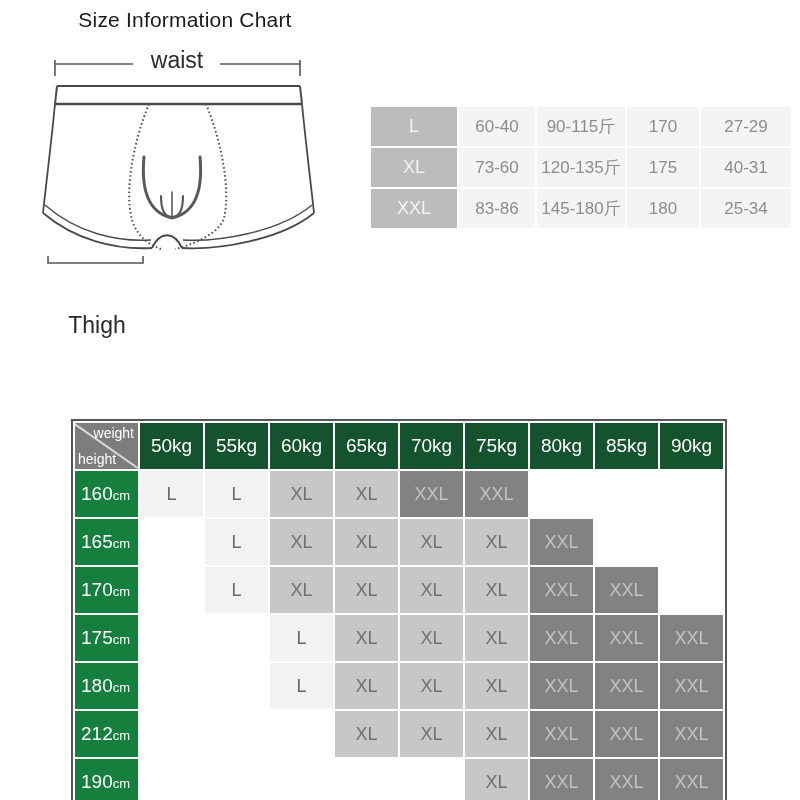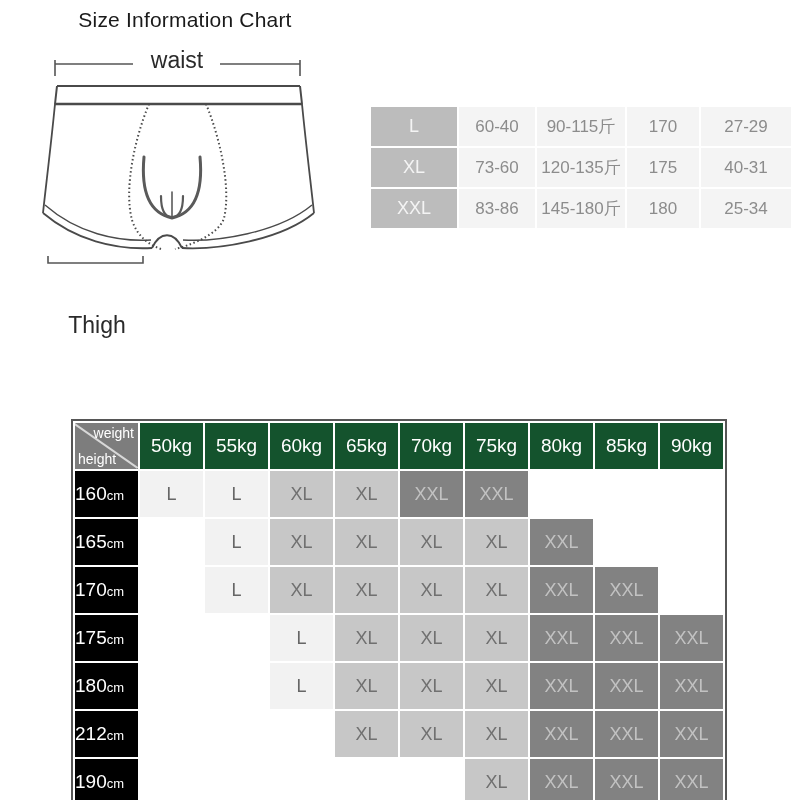--- a/index.html
+++ b/index.html
@@ -25,22 +25,22 @@
   table.size-table td{height:37px;text-align:center;}
   td.szcol{background:#bcbcbc;color:#f4f4f4;font-size:18px;}
   td.sd{background:#f4f4f4;color:#8c8c8c;font-size:17px;}
 
   
   table.matrix{position:absolute;left:71px;top:419px;border-collapse:separate;
                border-spacing:2px;background:#fff;border:2px solid #565656;
                table-layout:fixed;width:656px;}
   table.matrix th,table.matrix td{height:44px;overflow:hidden;}
   th.mh{background:#14532d;color:#ffffff;font-size:19px;font-weight:normal;text-align:center;}
-  th.rowhead{background:#000000;color:#ffffff;font-size:19px;font-weight:normal;
-             text-align:left;padding-left:0;white-space:nowrap;}
+  th.rowhead{background:#15803d;color:#ffffff;font-size:19px;font-weight:normal;
+             text-align:left;padding-left:6px;white-space:nowrap;}
   .cmu{font-size:13px;}
   td.mc{font-size:18px;text-align:center;}
   td.mc[data-type="L"]{background:#f2f2f2;color:#666666;}
   td.mc[data-type="XL"]{background:#c7c7c7;color:#707070;}
   td.mc[data-type="XXL"]{background:#828282;color:#c2c2c2;}
   td.mc[data-type=""]{background:#ffffff;}
 
   
   th.corner{background:#7d7d7d;position:relative;padding:0;}
   .corner-top{position:absolute;top:2px;right:4px;font-size:14px;color:#fff;font-weight:normal;}

